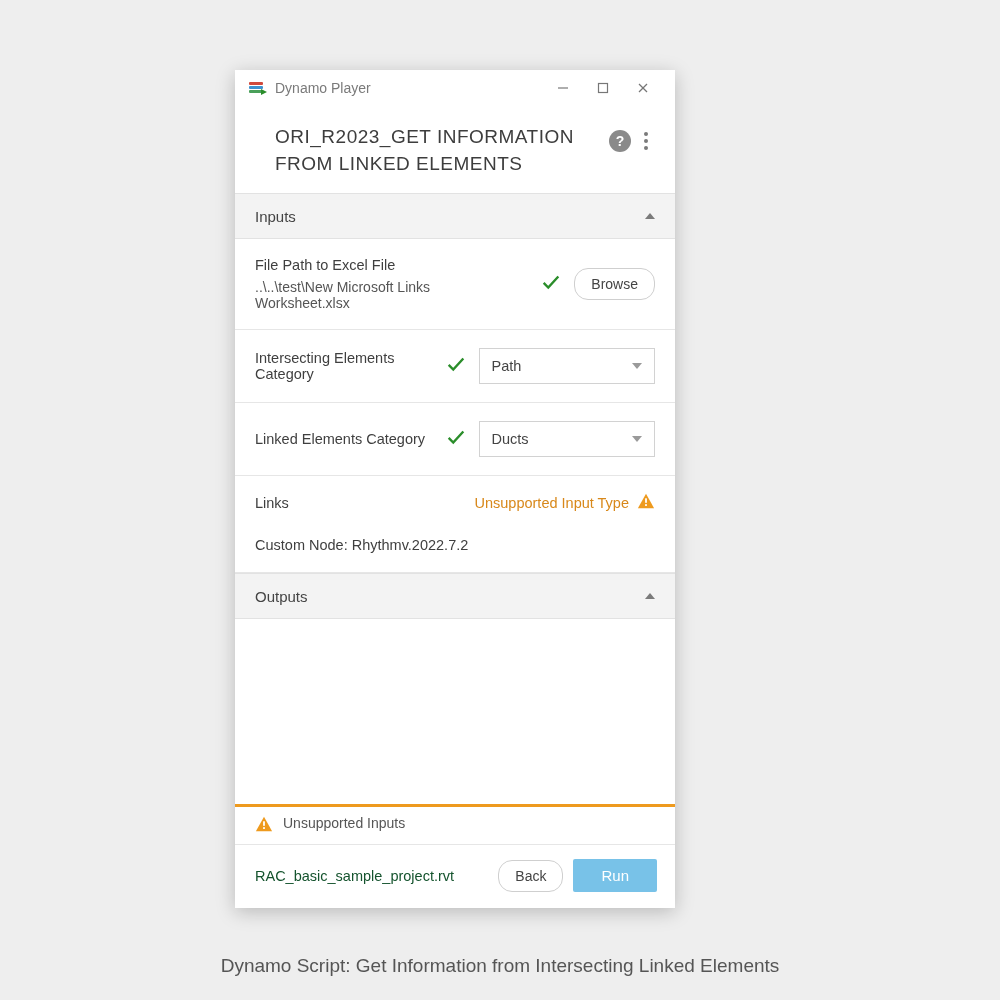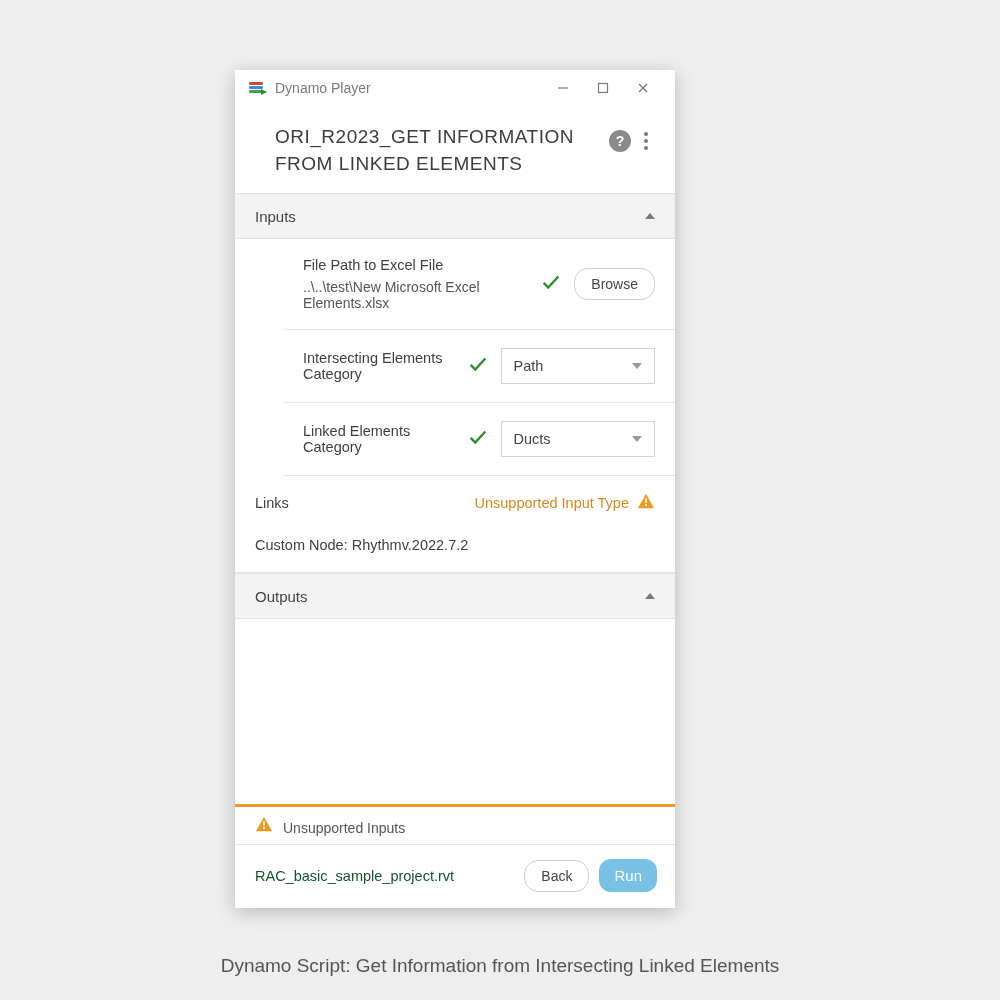--- a/index.html
+++ b/index.html
@@ -65,21 +65,20 @@
     font-size: 15px;
   }
   .section-header .spacer { flex:1; }
   .caret-up { width:0; height:0; border-left:5px solid transparent; border-right:5px solid transparent; border-bottom:6px solid #7a7a7a;}
   .input-row {
     border-bottom: 1px solid #e6e6e6;
     padding: 18px 20px;
     display:flex; align-items:center;
     gap: 12px;
     min-height: 68px;
-    margin-left: 48px;
   }
   .input-label-col { display:flex; flex-direction:column; gap:6px; }
   .input-label { color:#3f3f3f; font-size:14.5px; }
   .input-sub { color:#555; font-size:14px; }
   .checkmark { color:#2a8d2a; }
   .checkmark svg { width:22px; height:22px; stroke:#2a8d2a; stroke-width:2.6; fill:none; }
   .btn {
     border: 1px solid #cfcfcf;
     background:#fff;
     padding: 7px 16px;
@@ -104,33 +103,33 @@
   .links-block {
     border-bottom:1px solid #e6e6e6;
     padding: 16px 20px 18px 20px;
   }
   .links-top { display:flex; align-items:center; margin-bottom: 22px;}
   .links-top .spacer{flex:1;}
   .outputs-body { flex:1; background:#fff; }
   .orange-divider { height:3px; background:#ee9a1e; }
   .unsupported-bar {
     padding: 8px 20px;
-    display:flex; align-items:flex-end; gap:10px;
+    display:flex; align-items:flex-start; gap:10px;
     border-bottom:1px solid #e6e6e6;
     font-size:14px; color:#555;
   }
   .footer {
     padding: 14px 18px 16px 20px;
     display:flex; align-items:center;
     gap:10px;
   }
   .footer .fname { flex:1; color:#14532d; font-size:14.5px;}
   .run-btn {
     background:#78c2e8; color:#fff; border:none;
-    padding: 8px 15px; font-size:15px; border-radius:12px;
+    padding: 8px 28px; font-size:15px; border-radius:2px;
   }
   .caption {
     position:absolute;
     left:0; right:0;
     top: 955px;
     text-align:center;
     color:#555;
     font-size: 19px;
     font-family: "Segoe UI", Arial, sans-serif;
   }
@@ -182,21 +181,21 @@
 
   <div class="section-header">
     <span>Inputs</span>
     <span class="spacer"></span>
     <span class="caret-up"></span>
   </div>
 
   <div class="input-row">
     <div class="input-label-col" style="flex:1;">
       <span class="input-label">File Path to Excel File</span>
-      <span class="input-sub">..\..\test\New Microsoft Excel Elements.xlsx</span>
+      <span class="input-sub">..\..\test\New Microsoft Links Worksheet.xlsx</span>
     </div>
     <span class="checkmark"><svg viewBox="0 0 24 24">
           <polyline points="4,13 9,18 20,6"></polyline>
         </svg></span>
     <button class="btn">Browse</button>
   </div>
 
   <div class="input-row">
     <span class="input-label" style="width:210px;">Intersecting Elements Category</span>
     <span class="checkmark"><svg viewBox="0 0 24 24">

